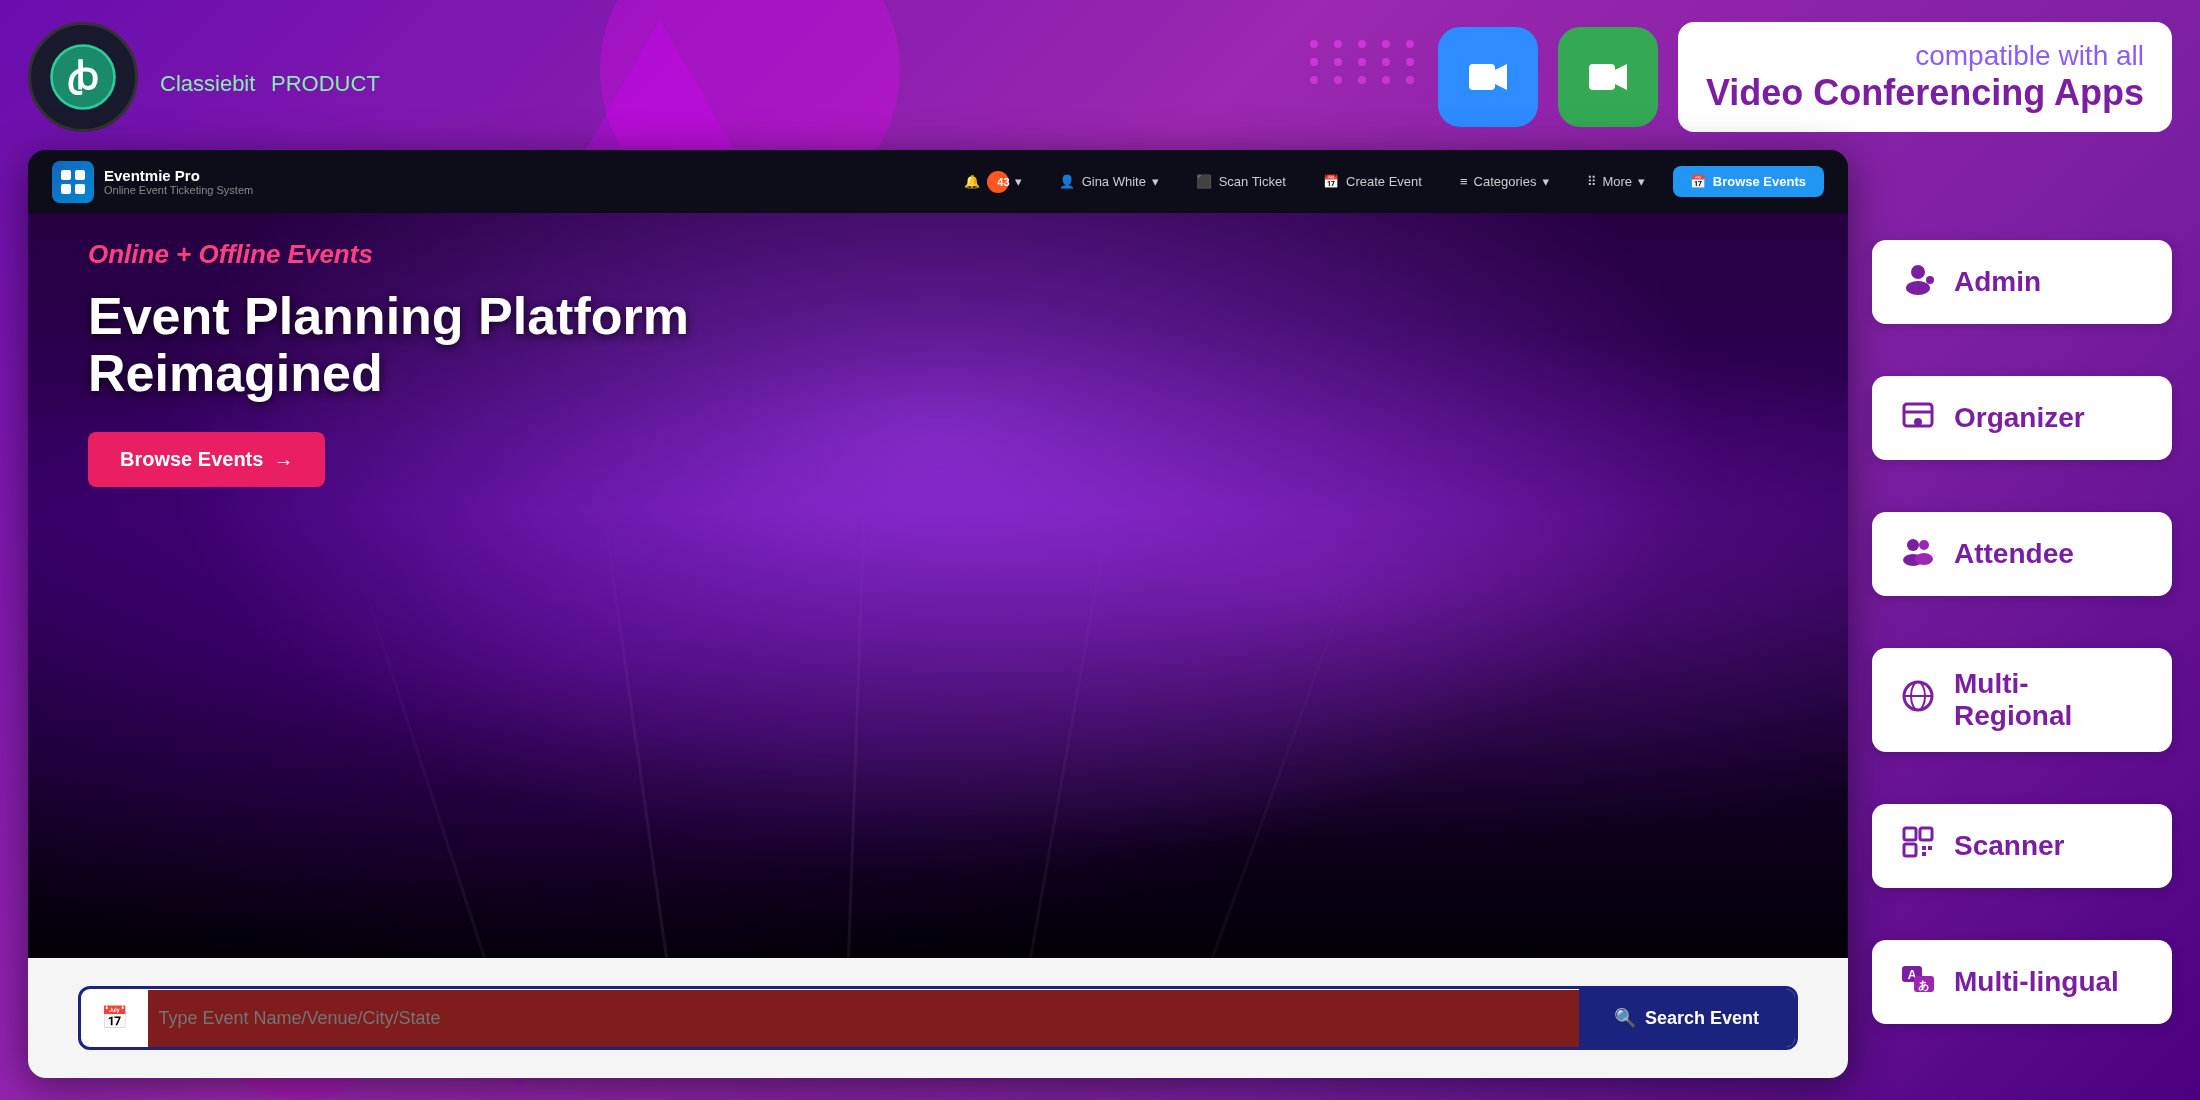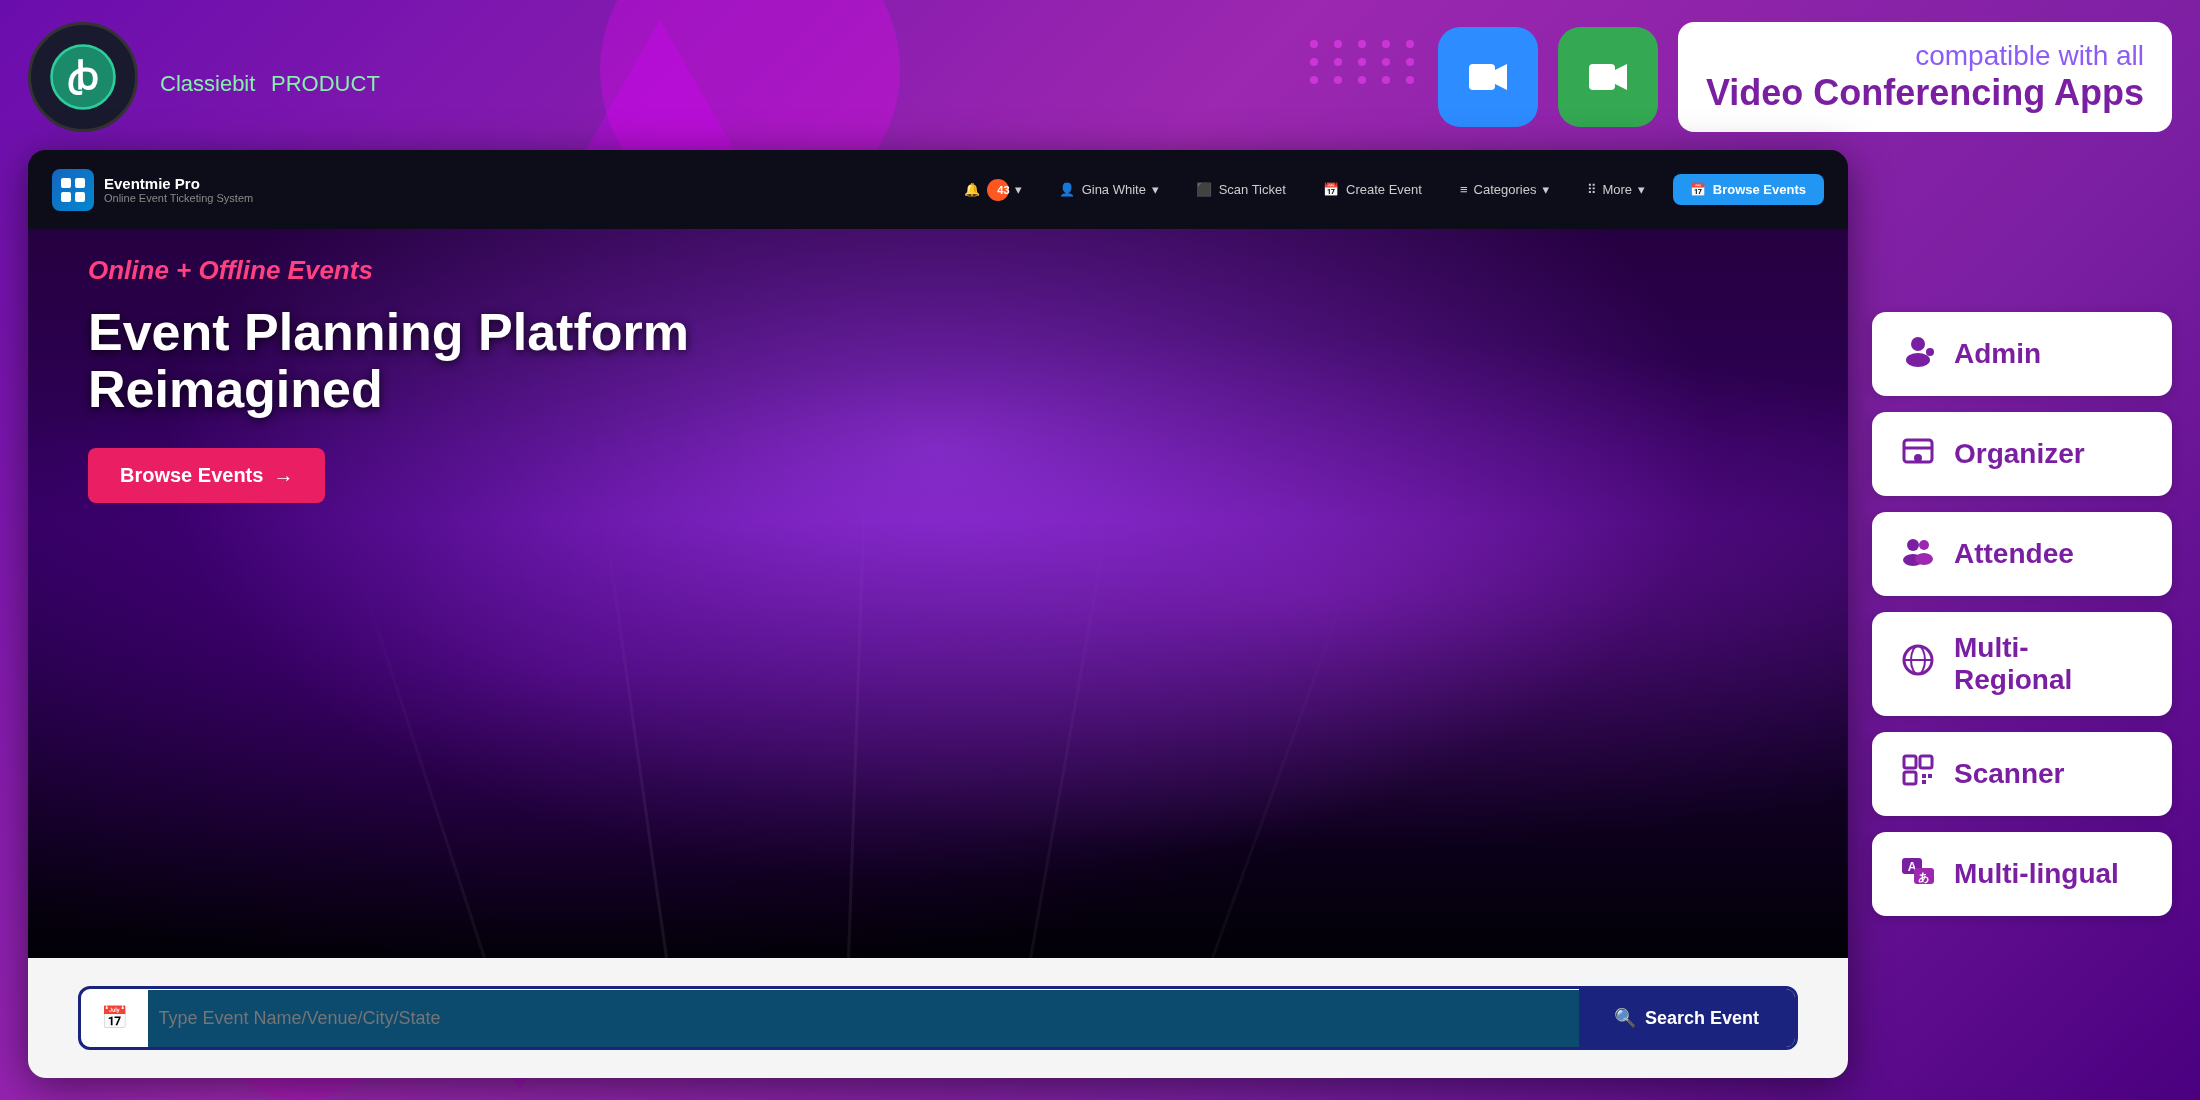--- a/index.html
+++ b/index.html
@@ -160,21 +160,21 @@
       flex-direction: column;
       box-shadow: 0 8px 40px rgba(0,0,0,0.5);
     }
 
     
     .app-navbar {
       background: #0d0d1a;
       display: flex;
       align-items: center;
       padding: 0 24px;
-      height: 79px;
+      height: 63px;
       gap: 18px;
       flex-shrink: 0;
     }
     .nav-logo-area {
       display: flex; align-items: center; gap: 10px;
       margin-right: 10px;
     }
     .nav-logo-icon {
       width: 42px; height: 42px;
       background: linear-gradient(135deg, #1565c0, #0288d1);
@@ -324,21 +324,21 @@
       font-size: 22px;
       color: #555;
     }
     .search-input {
       flex: 1;
       border: none;
       outline: none;
       font-size: 18px;
       color: #aaa;
       padding: 18px 10px;
-      background: #0c4a6e;
+      background: #7f1d1d;
     }
     .search-btn {
       background: #1a237e;
       color: white;
       border: none;
       padding: 18px 36px;
       font-size: 18px;
       font-weight: 600;
       cursor: pointer;
       display: flex; align-items: center; gap: 8px;
@@ -355,20 +355,21 @@
     .role-card {
       background: #ffffff;
       border-radius: 14px;
       padding: 20px 28px;
       display: flex;
       align-items: center;
       gap: 18px;
       cursor: pointer;
       transition: transform 0.1s;
       box-shadow: 0 2px 12px rgba(0,0,0,0.18);
+      margin-top: 36px;
     }
     .role-card-icon {
       font-size: 34px;
       color: #7b1fa2;
     }
     .role-card-label {
       font-size: 28px;
       font-weight: 700;
       color: #7b1fa2;
     }

